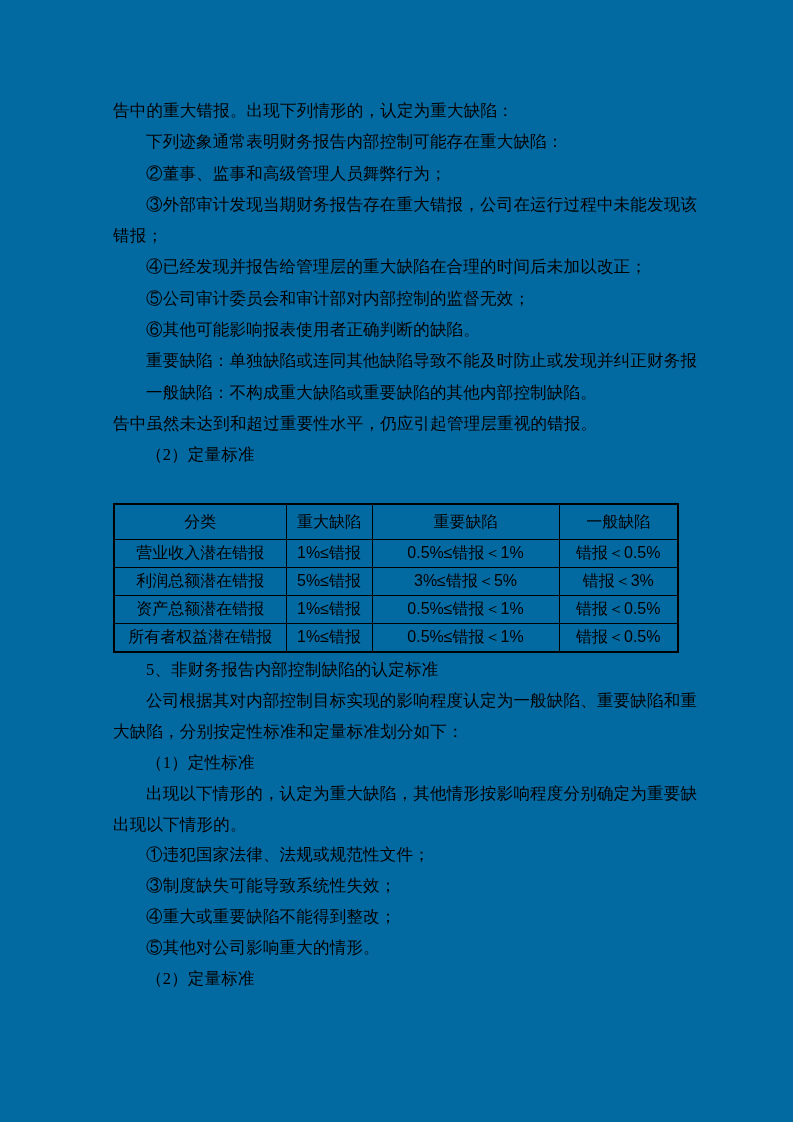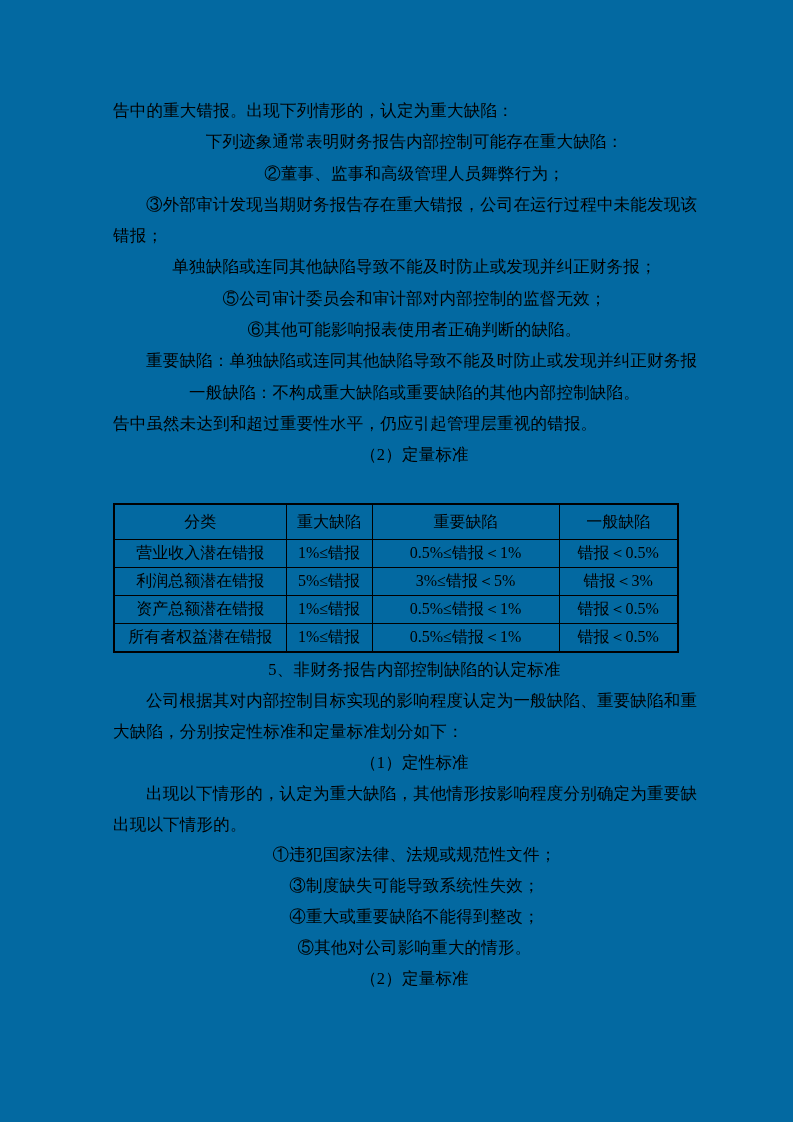--- a/index.html
+++ b/index.html
@@ -24,38 +24,38 @@
   }
   .text-block-top { top: 95px; }
   .text-block-bottom { top: 655px; }
   .line {
     font-size: 16.5px;
     line-height: 31.3px;
     white-space: nowrap;
     letter-spacing: 0.2px;
   }
   .text-block-bottom .line { line-height: 30.9px; }
-  .line.indent { text-indent: 33px; text-align: center; }
+  .line.indent { text-indent: 33px; }
   table.std-table {
     position: absolute;
     left: 113px;
     top: 503px;
     width: 564px;
     border-collapse: collapse;
     table-layout: fixed;
     border: 2px solid #000000;
   }
   table.std-table th,
   table.std-table td {
     border: 1px solid #000000;
     text-align: center;
     vertical-align: middle;
     font-weight: normal;
     font-size: 16px;
-    font-family: Liberation Serif, serif;
+    font-family: Liberation Sans, sans-serif;
     padding: 0;
     overflow: hidden;
     white-space: nowrap;
     margin-left: 36px;
   }
   table.std-table th { height: 34px; }
   table.std-table td { height: 27px; }
   col.c1 { width: 172px; }
   col.c2 { width: 86px; }
   col.c3 { width: 187px; }
@@ -65,21 +65,21 @@
 <body>
 
 <div class="page">
 
   <div class="text-block text-block-top" id="text-block-top">
       <div class="line">告中的重大错报。出现下列情形的，认定为重大缺陷：</div>
       <div class="line indent">下列迹象通常表明财务报告内部控制可能存在重大缺陷：</div>
       <div class="line indent">②董事、监事和高级管理人员舞弊行为；</div>
       <div class="line indent">③外部审计发现当期财务报告存在重大错报，公司在运行过程中未能发现该</div>
       <div class="line">错报；</div>
-      <div class="line indent">单独缺陷或连同其他缺陷导致不能及时防止或发现并纠正财务报；</div>
+      <div class="line indent">④已经发现并报告给管理层的重大缺陷在合理的时间后未加以改正；</div>
       <div class="line indent">⑤公司审计委员会和审计部对内部控制的监督无效；</div>
       <div class="line indent">⑥其他可能影响报表使用者正确判断的缺陷。</div>
       <div class="line indent">重要缺陷：单独缺陷或连同其他缺陷导致不能及时防止或发现并纠正财务报</div>
       <div class="line indent">一般缺陷：不构成重大缺陷或重要缺陷的其他内部控制缺陷。</div>
       <div class="line">告中虽然未达到和超过重要性水平，仍应引起管理层重视的错报。</div>
       <div class="line indent">（2）定量标准</div>
     </div>
 
   <table class="std-table">
     <colgroup>

